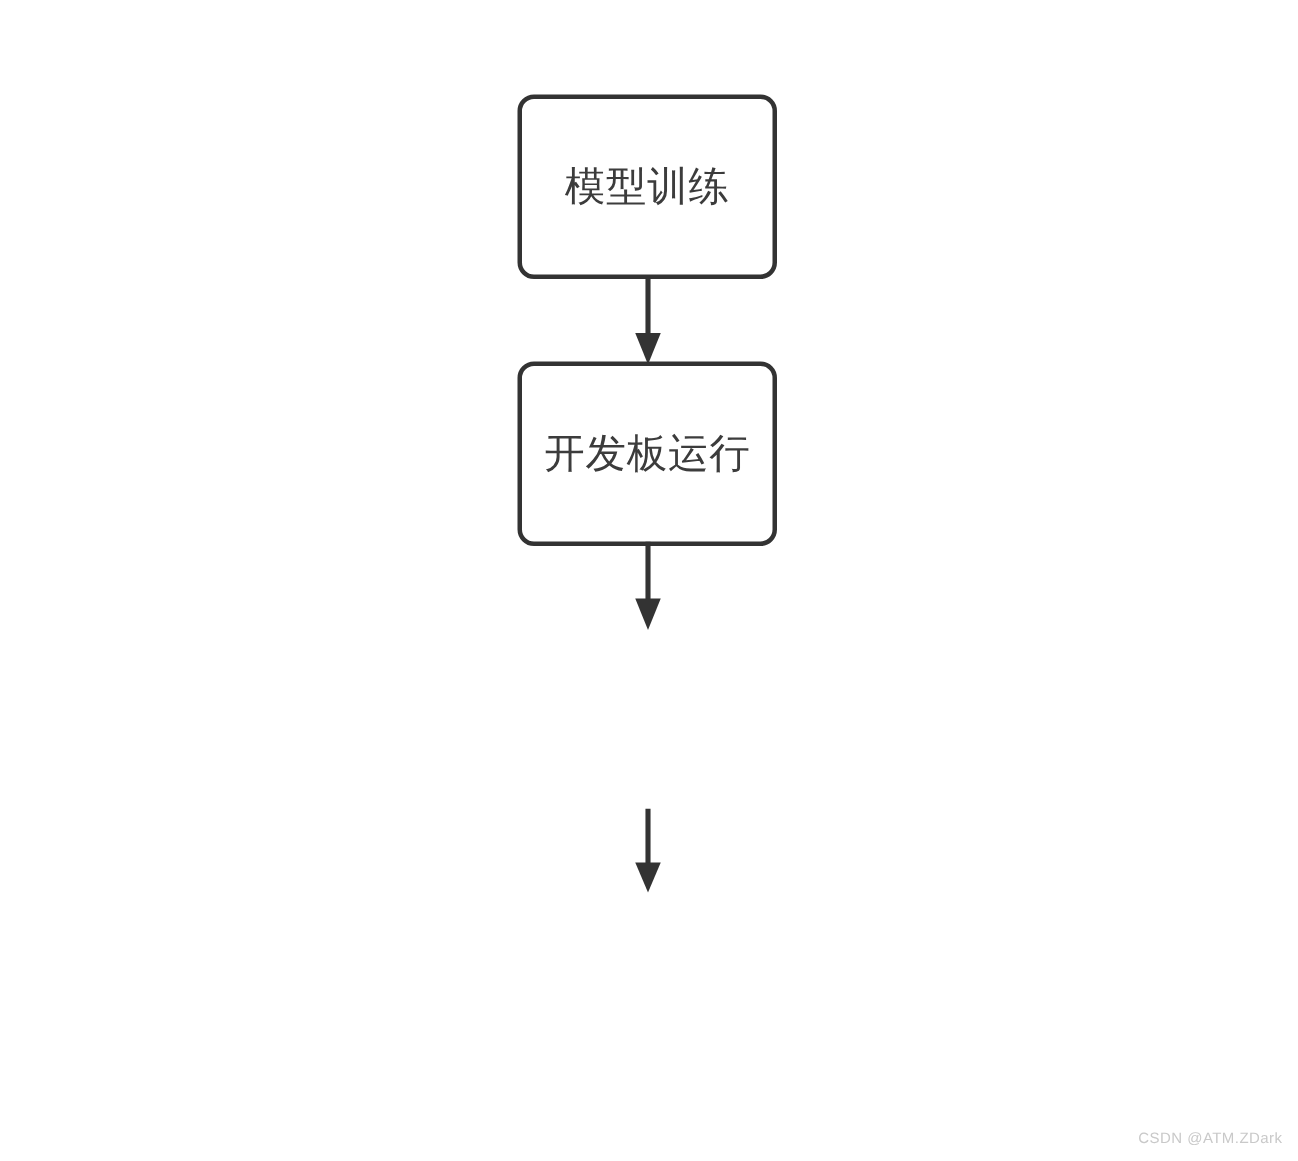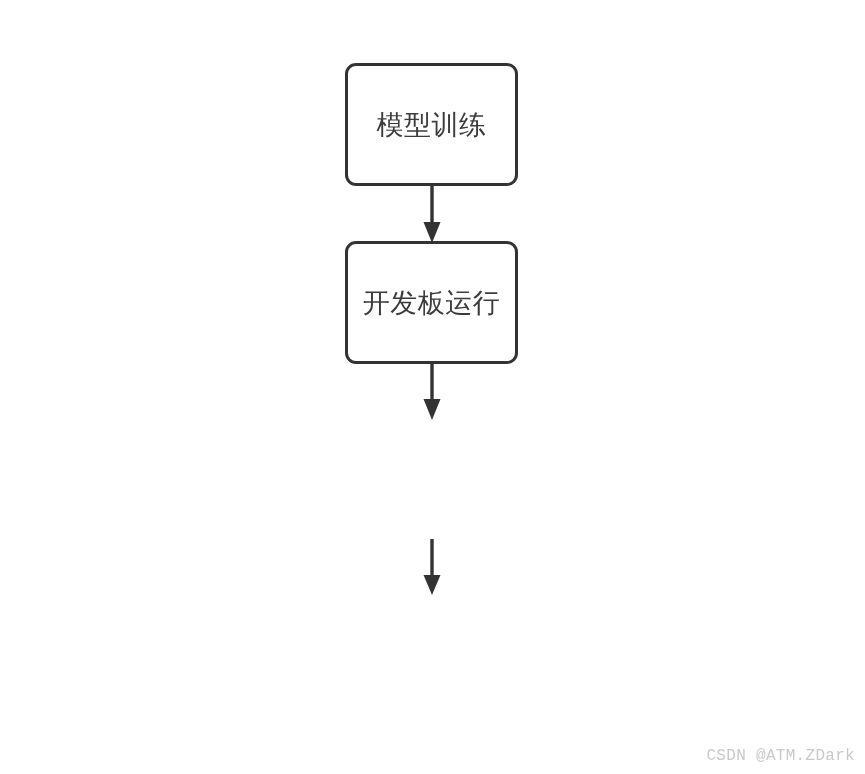--- a/index.html
+++ b/index.html
@@ -56,22 +56,22 @@
   .flow-connector svg {
     display: block;
     width: 100%;
     height: 100%;
   }
 
   #watermark {
     position: absolute;
     right: 10px;
     bottom: 9px;
-    font-family: Liberation Mono, monospace;
-    font-size: 16px;
+    font-family: Liberation Sans, sans-serif;
+    font-size: 10px;
     color: #c9c9c9;
     letter-spacing: 0.3px;
     white-space: nowrap;
     user-select: none;
   }
 </style>
 </head>
 <body>
 
 <div id="canvas">

